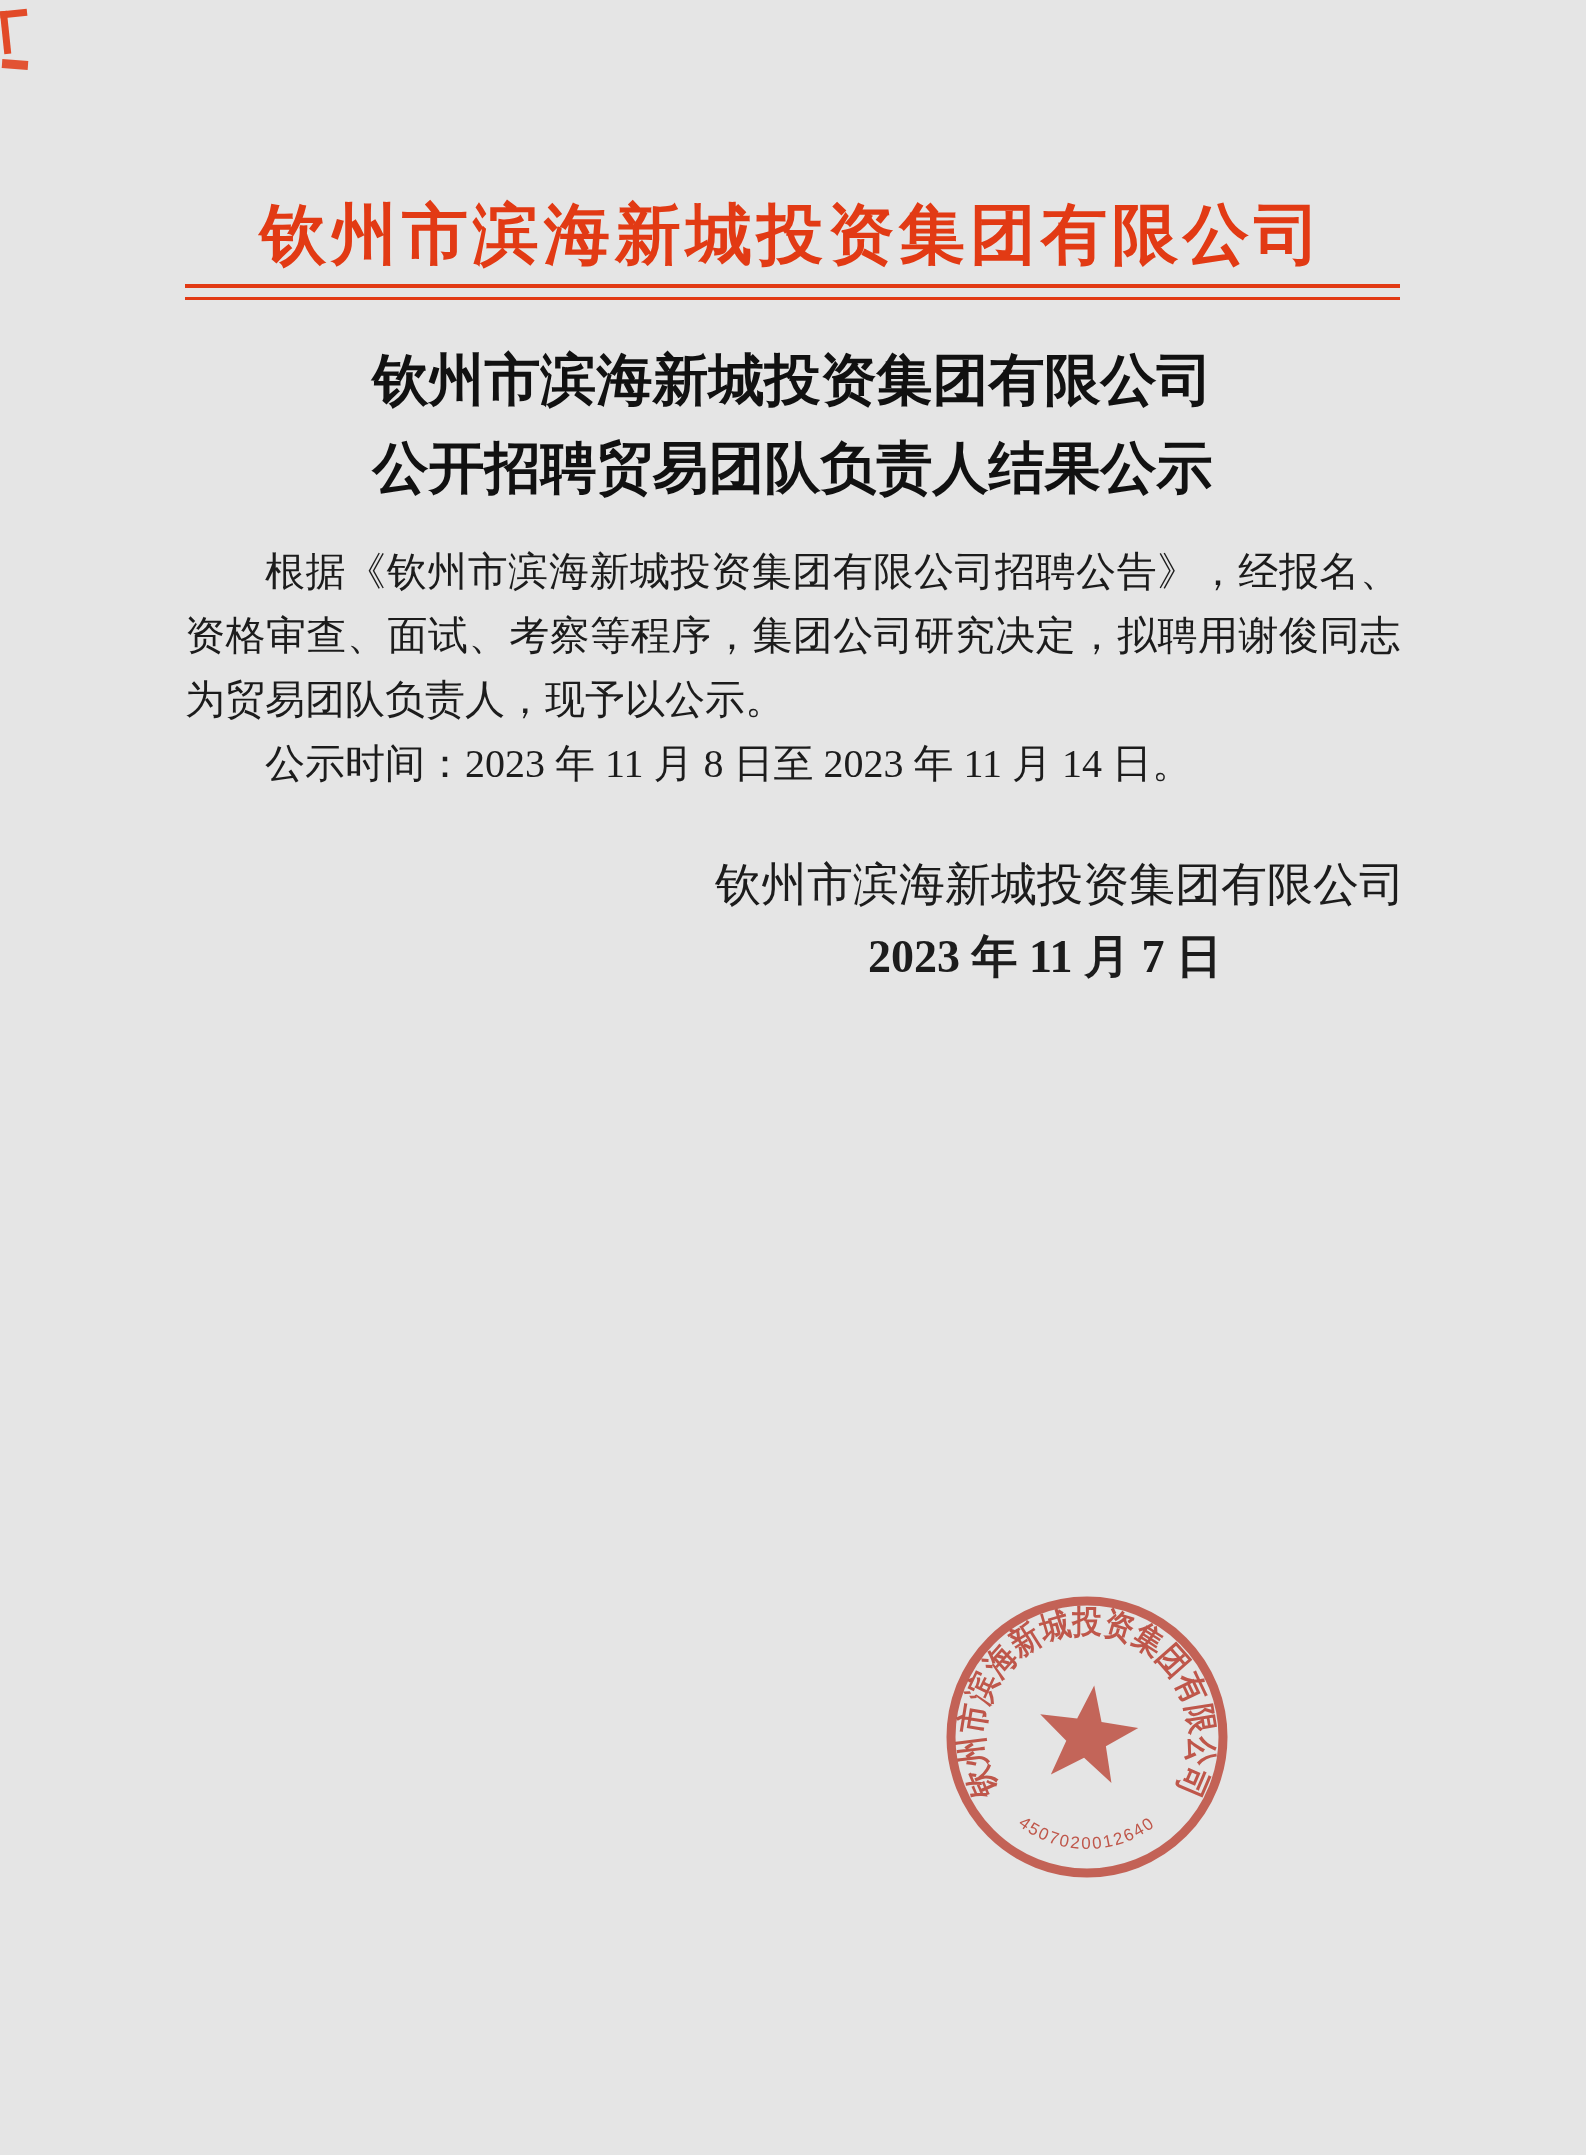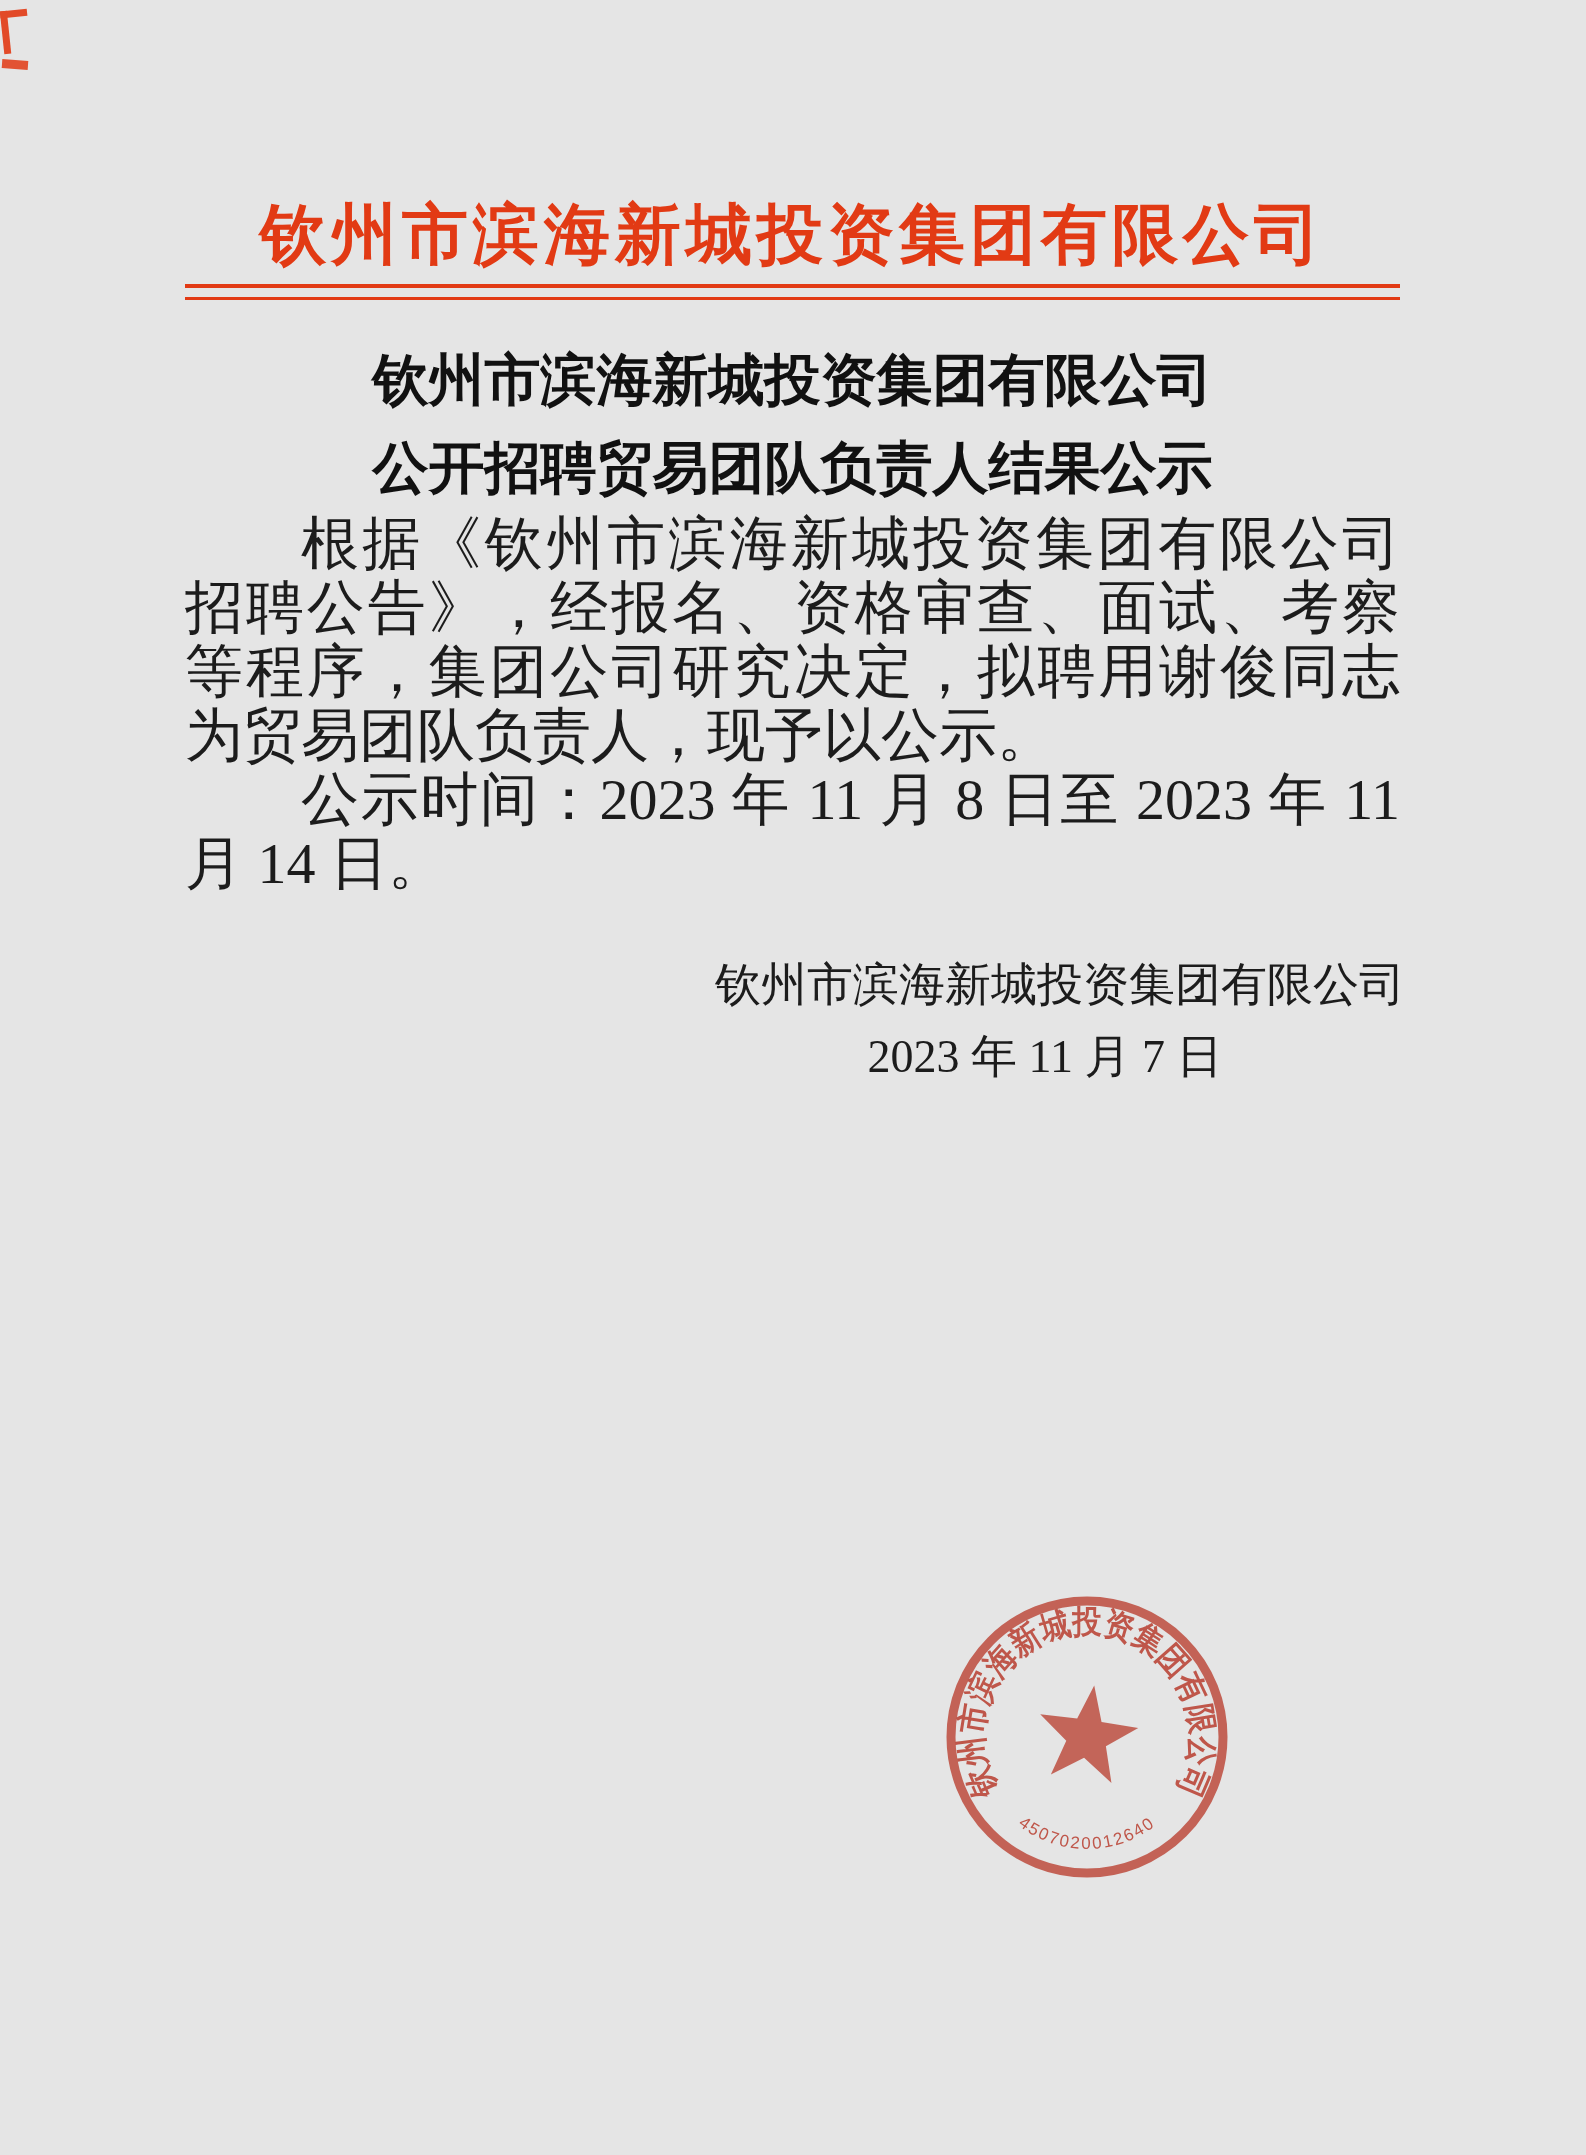--- a/index.html
+++ b/index.html
@@ -46,39 +46,40 @@
   .doc-title {
     margin: 36px 0 0 0;
     text-align: center;
     font-size: 56px;
     line-height: 88px;
     font-weight: bold;
     color: #111111;
   }
 
   .doc-body {
-    font-size: 58px;
+    margin-top: 28px;
+    font-size: 40px;
     line-height: 64px;
     text-align: justify;
   }
   .doc-body p {
     margin: 0;
     text-indent: 2em;
   }
 
   .sig-block {
     margin-top: 58px;
     width: 660px;
     margin-left: auto;
     margin-right: 25px;
     text-align: center;
     font-size: 46px;
   }
   .sig-company { line-height: 62px; white-space: nowrap; }
-  .sig-date    { line-height: 62px; margin-top: 10px; white-space: nowrap; }
+  .sig-date    { line-height: 62px; margin-top: 10px; white-space: nowrap; font-weight: bold; }
 
   .seal {
     position: absolute;
     left: 941px;
     top: 1591px;
     width: 292px;
     height: 292px;
     mix-blend-mode: multiply;
     opacity: 0.88;
     pointer-events: none;

